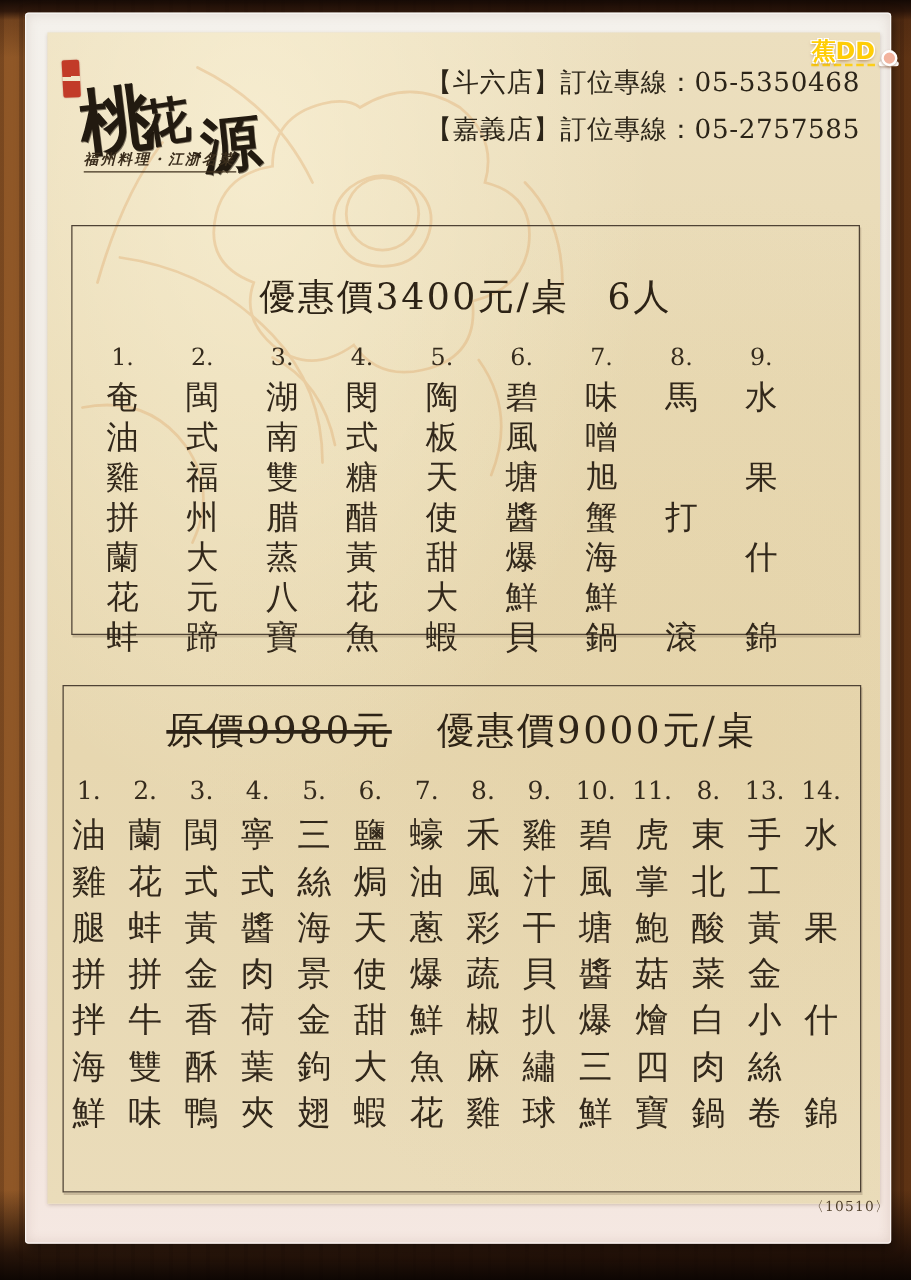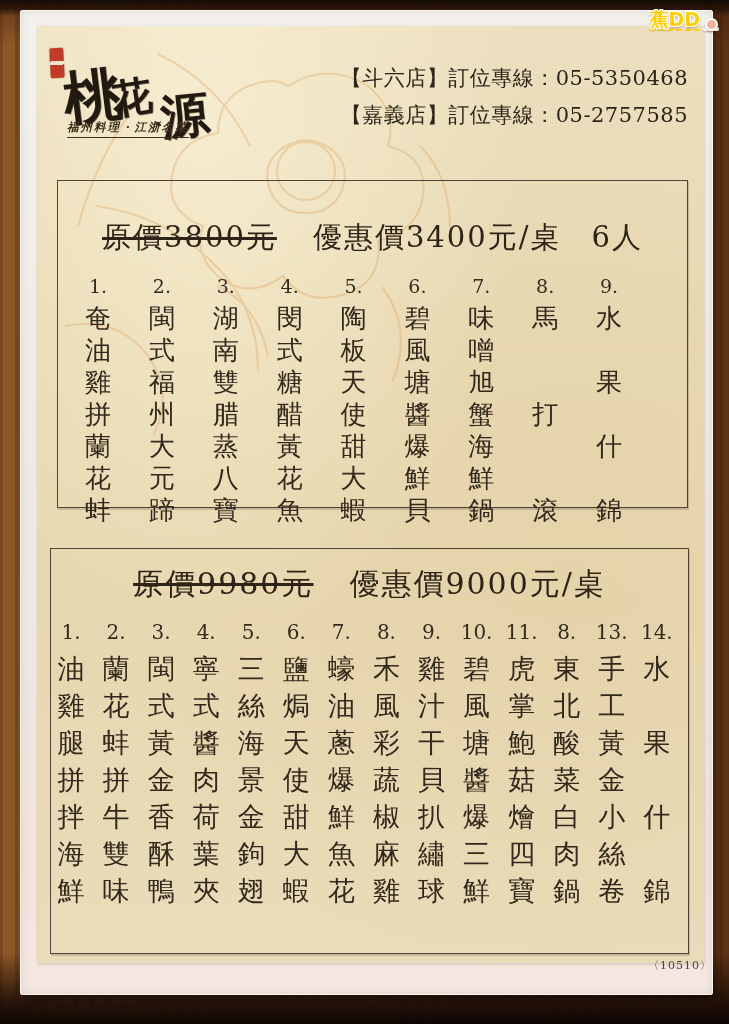--- a/index.html
+++ b/index.html
@@ -38,21 +38,21 @@
     position:absolute; left:0px; top:8px; width:14px; height:30px; border-radius:2px;
     background:linear-gradient(180deg, #c23b28 0 44%, rgba(0,0,0,0) 44% 56%, #c23b28 56% 100%);
     box-shadow:0 0 1px rgba(120,20,10,.6); transform:rotate(-3deg);
   }
   .logo-sub {
     position:absolute; left:17px; top:80px; font-size:11.5px; font-weight:700; letter-spacing:2px;
     color:#3a2d1c; border-bottom:1.5px solid #40321f; padding-bottom:2px; white-space:nowrap;font-style:italic;
   }
 
   
-  .contact { position:absolute; top:60px; right:41px; text-align:right; color:#2b2418; font-size:21px; line-height:37px; letter-spacing:.5px; white-space:nowrap; }
+  .contact { position:absolute; top:48px; right:41px; text-align:right; color:#2b2418; font-size:21px; line-height:37px; letter-spacing:.5px; white-space:nowrap; }
   .contact .website { font-size:20.5px; letter-spacing:1.2px; }
 
   
   .menu-box { position:absolute; border:1.5px solid #4e4234; box-shadow:1px 2px 0 rgba(85,65,45,.22); }
   .menu1 { left:57px; top:180px; width:629px; height:326px; }
   .menu2 { left:50px; top:548px; width:637px; height:404px; }
   .menu-title { display:flex; justify-content:center; align-items:baseline; gap:36px; margin-top:13px; font-size:29px; color:#2d2316; letter-spacing:2px; white-space:nowrap; }
   .menu2 .menu-title { margin-top:15px; font-size:30px; }
   .menu-title .orig { text-decoration:line-through; text-decoration-thickness:2.5px; }
   .menu-title .ppl { margin-left:-6px;margin-top:24px; }
@@ -65,21 +65,21 @@
   .menu2 .dish-no { height:28px; line-height:28px; font-size:20px; margin-bottom:4px; }
   .dish-cell { text-align:center; color:#32281b; }
   .menu1 .dish-cell { width:34px; height:32px; line-height:32px; font-size:26px; }
   .menu2 .dish-cell { width:34px; height:37px; line-height:37px; font-size:27px; }
 
   
   .wm { position:absolute; top:9px; right:9px; display:flex; align-items:flex-end; gap:3px; }
   .wm-text {
     font-family:"DejaVu Sans","Liberation Sans",sans-serif; font-weight:800; font-size:19px; color:#ffcd06;
     text-shadow:-1px -1px 0 #fff, 1px -1px 0 #fff, -1px 1px 0 #fff, 1px 1px 0 #fff, 0 2px 3px rgba(130,60,0,.55);
-    border-bottom:2px dashed rgba(255,205,6,.9); line-height:20px;
+    border-bottom:2px dashed rgba(255,205,6,.9); line-height:20px;margin-top:22px;
   }
   .snail { position:relative; width:17px; height:13px; }
   .snail .shell { position:absolute; right:2px; top:0; width:9px; height:9px; border-radius:50%; border:2.5px solid #fff; background:#f2b39e; box-shadow:0 1px 2px rgba(100,40,0,.4); }
   .snail .body { position:absolute; left:0; bottom:0; width:16px; height:4.5px; border-radius:3px; background:#fff; box-shadow:0 1px 2px rgba(100,40,0,.35); }
   .code { position:absolute; right:17px; top:958px; font-size:11px; color:#4f3f2a; letter-spacing:1px; }
 </style>
 </head>
 <body>
 
 <div class="page">
@@ -112,21 +112,20 @@
     <div class="logo-sub">福州料理・江浙名菜</div>
   </div>
 
   <div class="contact">
     <div>【斗六店】訂位專線：05-5350468</div>
     <div>【嘉義店】訂位專線：05-2757585</div>
   </div>
 
   <div class="menu-box menu1">
     <div class="menu-title">
-      <span class="orig">原價3800元</span>
       <span class="disc">優惠價3400元/桌</span>
       <span class="ppl">6人</span>
     </div>
     <div class="dish-grid">
         <div class="dish-col">
           <div class="dish-no">1.</div>
           <div class="dish-cell">奄</div>
           <div class="dish-cell">油</div>
           <div class="dish-cell">雞</div>
           <div class="dish-cell">拼</div>

